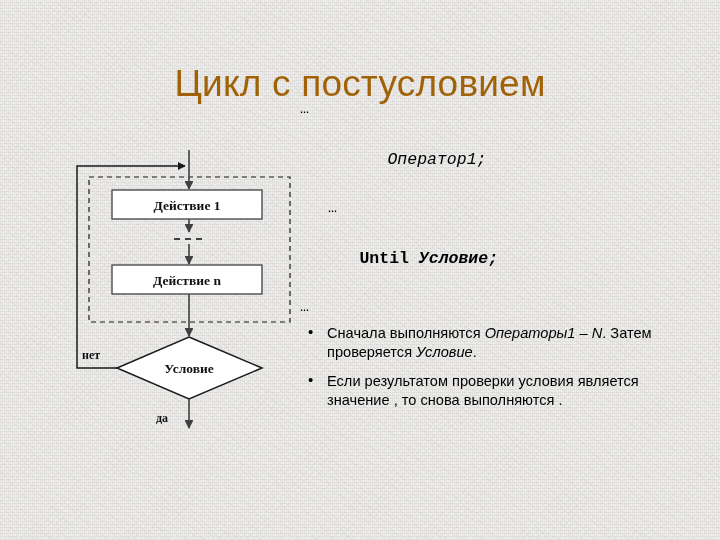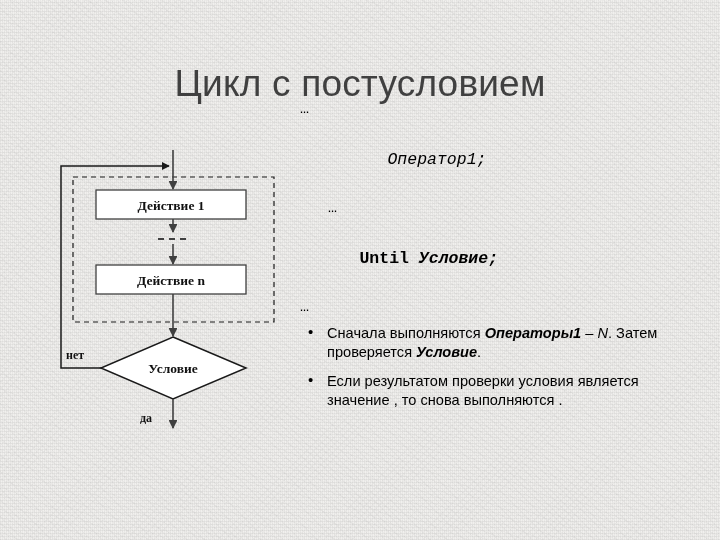--- a/index.html
+++ b/index.html
@@ -25,26 +25,26 @@
       repeating-linear-gradient(135deg, rgba(160,160,160,.11) 0 1px, rgba(255,255,255,0) 1px 5px),
       repeating-linear-gradient(22deg,  rgba(110,110,110,.09) 0 1px, rgba(255,255,255,0) 1px 7px);
   }
   #page-title {
     position: absolute;
     left: 0; right: 0; top: 38px;
     text-align: center;
     font-size: 37px;
     font-weight: 400;
     letter-spacing: .2px;
-    color: #404040;
+    color: #a16207;
     white-space: nowrap;
   }
 
   
-  #flowchart { position: absolute; left: 36px; top: 140px; width: 270px; height: 300px; }
+  #flowchart { position: absolute; left: 52px; top: 140px; width: 270px; height: 300px; }
   #flowchart svg { display:block; }
   .fc-box-label {
     font-family: "Liberation Serif", serif;
     font-weight: bold;
     font-size: 13.5px;
     fill: #111;
   }
   .fc-diamond-label {
     font-family: "Liberation Serif", serif;
     font-weight: bold;
@@ -93,21 +93,21 @@
     margin-bottom: 11px;
     color: #000;
   }
   ul.bullets > li::before {
     content: "•";
     position: absolute;
     left: 8px; top: -1px;
     font-size: 15px;
     line-height: 18.5px;
   }
-  b.bi-ser { font-weight: bold; font-style: italic; }
+  b.bi-ser { font-weight: normal; font-style: italic; }
 </style>
 </head>
 <body>
 
 <div id="noise"></div>
 
 <h1 id="page-title">Цикл с постусловием</h1>
 
 <div id="flowchart">
   <svg width="270" height="300" viewBox="0 0 270 300" xmlns="http://www.w3.org/2000/svg">

